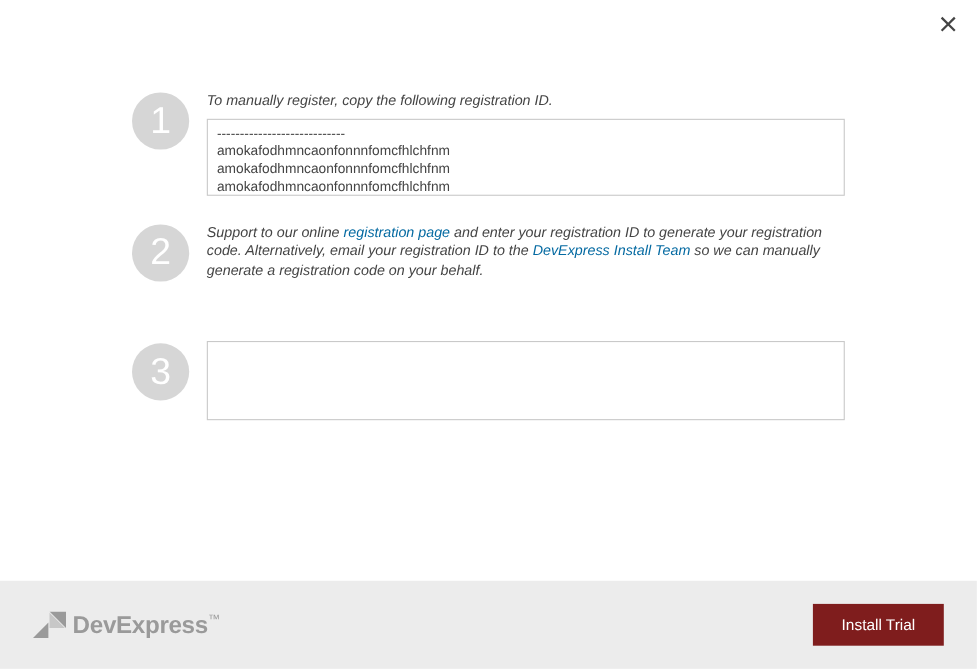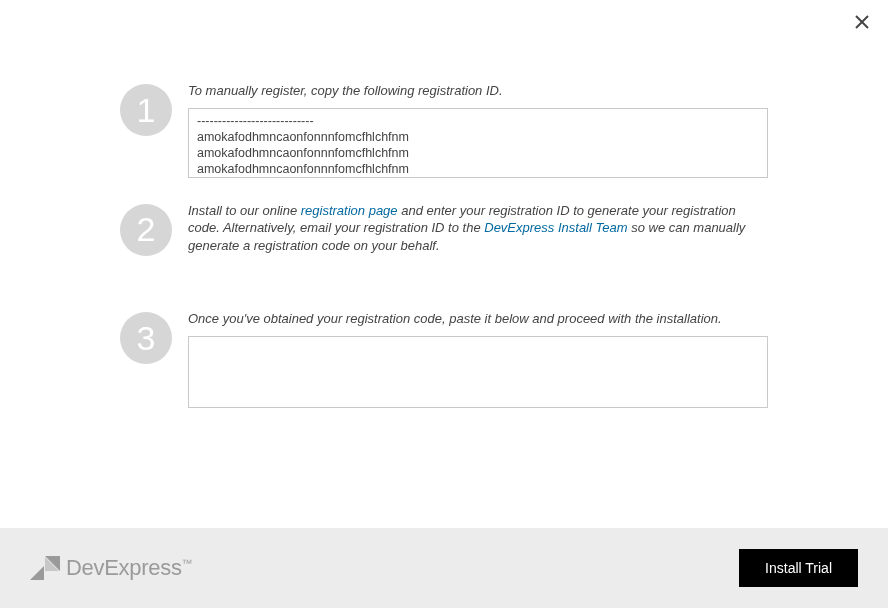--- a/index.html
+++ b/index.html
@@ -104,24 +104,24 @@
       display: flex;
       align-items: center;
       color: #9a9a9a;
     }
     .logo-text {
       font-size: 22px;
       font-weight: 400;
       letter-spacing: -0.3px;
       margin-left: 6px;
     }
-    .logo-text .bold { font-weight: 400; }
+    .logo-text .bold { font-weight: 700; }
     .logo-text .tm { font-size: 11px; vertical-align: super; }
     .install-btn {
-      background: #000000;
+      background: #7f1d1d;
       color: #ffffff;
       border: none;
       height: 38px;
       padding: 0 26px;
       font-size: 14px;
       cursor: pointer;
       font-family: inherit;
     }
   </style>
 </head>
@@ -147,29 +147,28 @@
         <div>amokafodhmncaonfonnnfomcfhlchfnm</div>
 
       </div>
     </div>
   </div>
 
   <div class="step">
     <div class="num-circle">2</div>
     <div class="step-body">
       <div class="step-label">
-        <span>Install to our online </span><span class="link">registration page</span><span> and enter your registration ID to generate your registration code. Alternatively, email your registration ID to the </span><span class="link">DevExpress Install Team</span><span> so we can manually generate a registration code on your behalf.</span>
+        <span>Support to our online </span><span class="link">registration page</span><span> and enter your registration ID to generate your registration code. Alternatively, email your registration ID to the </span><span class="link">DevExpress Install Team</span><span> so we can manually generate a registration code on your behalf.</span>
       </div>
     </div>
   </div>
 
   <div class="step">
     <div class="num-circle">3</div>
     <div class="step-body">
-      <div class="step-label">Once you've obtained your registration code, paste it below and proceed with the installation.</div>
       <textarea class="code-input" autofocus="" value="" style=""></textarea>
     </div>
   </div>
 
 </div>
 
 <div class="footer">
   <div class="logo">
     <svg width="30" height="24" viewBox="0 0 30 24">
       <polygon points="0,24 14,24 14,10" fill="#9a9a9a"></polygon>

